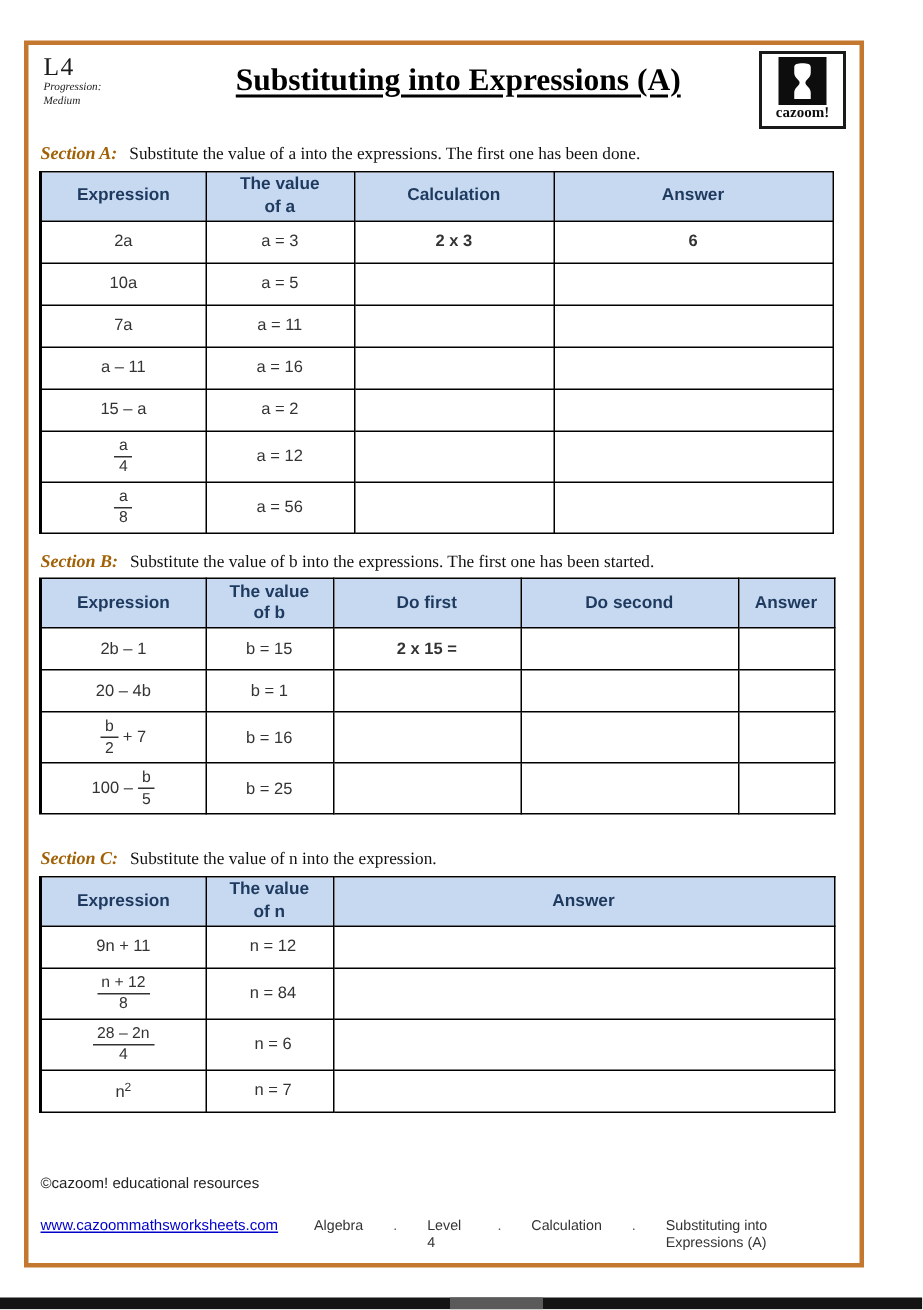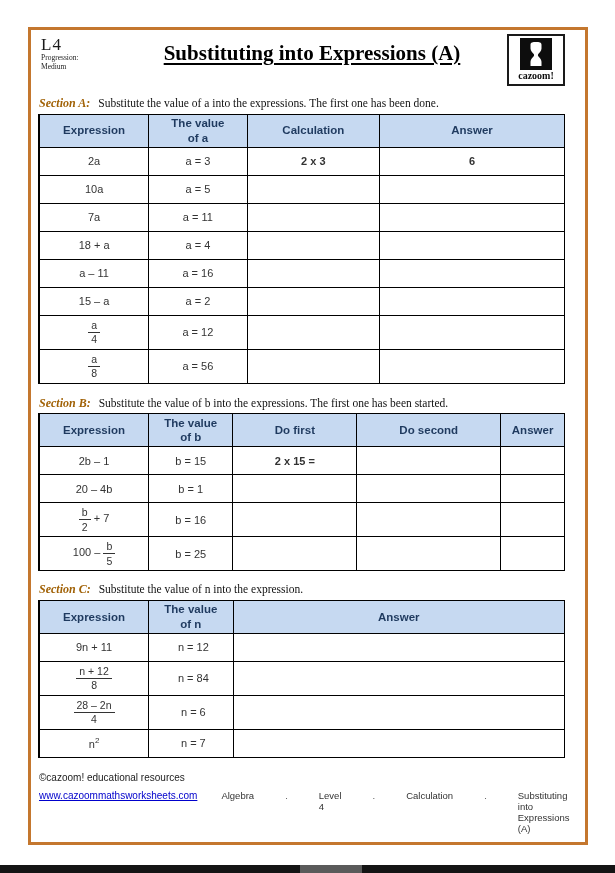--- a/index.html
+++ b/index.html
@@ -1,43 +1,43 @@
 <!DOCTYPE html>
 <html><head>
 <meta charset="utf-8">
 <style>
   html,body{margin:0;padding:0;background:#fff;}
   .canvas{position:relative;width:615px;height:873px;background:#ffffff;overflow:hidden;
           font-family:"Liberation Sans",sans-serif;}
-  .sheet{position:absolute;left:28px;top:27px;width:560px;height:818px;box-sizing:border-box;
-         border:3px solid #c4772e;background:#fff;padding:4px 20px 6px 6px;
+  .sheet{position:absolute;left:16px;top:27px;width:560px;height:818px;box-sizing:border-box;
+         border:3px solid #c4772e;background:#fff;padding:4px 9px 6px 6px;
          display:flex;flex-direction:column;}
 
   
   .head{display:flex;align-items:flex-start;height:58px;}
   .lvl{width:76px;padding-left:4px;padding-top:2px;font-family:"Liberation Serif",serif;color:#1a1a1a;}
   .l4{font-size:17px;letter-spacing:1px;line-height:1;}
-  .prog{font-size:7.5px;line-height:1.25;color:#222;}
+  .prog{font-size:7.5px;font-style:italic;line-height:1.25;color:#222;}
   .title{flex:1;text-align:center;margin-top:7px;font-family:"Liberation Serif",serif;
          font-weight:bold;font-size:21px;color:#000;text-decoration:underline;
          text-underline-offset:3px;}
   .logo{width:58px;height:52px;border:2px solid #1a1a1a;box-sizing:border-box;background:#fff;
         display:flex;flex-direction:column;align-items:center;justify-content:flex-start;text-align:center;}
   .logo-ic{width:32px;height:32px;background:#0d0d0d;margin-top:2px;display:flex;
            align-items:center;justify-content:center;}
   .logo-tx{font-family:"Liberation Serif",serif;font-weight:bold;font-size:10px;color:#0d0d0d;
            line-height:1.2;}
 
   
   .sec-head{font-family:"Liberation Serif",serif;padding-left:2px;line-height:1.1;margin-bottom:3px;}
   .sec-label{font-weight:bold;font-style:italic;font-size:12px;color:#a16207;}
   .sec-instr{font-size:11.5px;color:#111;margin-left:4px;}
   .sec-a{margin-top:1px;}
   .sec-b{margin-top:9px;}
-  .sec-c{margin-top:8px;}
+  .sec-c{margin-top:20px;}
 
   
   table.tbl{border-collapse:collapse;table-layout:fixed;margin-left:1px;
             border:1px solid #000;border-left:2px solid #000;}
   .tbl th,.tbl td{border:1px solid #000;box-sizing:border-box;overflow:hidden;
             font-family:"Liberation Sans",sans-serif;text-align:center;vertical-align:middle;}
   .tbl th{background:#c6d9f1;color:#1f3a5f;font-weight:bold;font-size:11.5px;
           white-space:pre-line;line-height:1.25;height:33px;}
   .tbl td{font-size:11px;color:#333;height:28px;}
   .tbl tr.fr td{height:34px;}
@@ -46,23 +46,23 @@
 
   
   .frac{display:inline-block;vertical-align:middle;text-align:center;line-height:1;font-size:10.5px;}
   .frac .num{display:block;padding:0 3px 1.5px 3px;border-bottom:1px solid #333;}
   .frac .den{display:block;padding-top:1.5px;}
   sup.exp{font-size:8px;}
 
   
   .footer{margin-top:auto;padding-left:2px;padding-bottom:2px;}
   .copyright{font-size:10px;color:#222;line-height:1.4;}
-  .foot-line{display:flex;align-items:baseline;margin-top:5px;}
+  .foot-line{display:flex;align-items:baseline;margin-top:15px;}
   .weblink{font-size:10px;color:#0000cc;text-decoration:underline;cursor:pointer;}
-  .crumbs{display:flex;align-items:baseline;gap:31px;margin-left:24px;font-size:9.5px;color:#333;}
+  .crumbs{display:flex;align-items:baseline;gap:20px;margin-left:24px;font-size:9.5px;color:#333;}
   .crumb-sep{color:#555;}
 
   
   .bottom-strip{position:absolute;left:0;bottom:0;width:615px;height:8px;background:#141414;}
   .bottom-strip .thumb{position:absolute;left:300px;top:0;width:62px;height:8px;background:#5a5a5a;}
 </style>
 </head>
 <body>
 
 <div class="canvas">
@@ -115,26 +115,20 @@
             </tr>
             <tr>
               <td class="c-expr">10a</td>
               <td class="c-value">a = 5</td>
               <td></td>
               <td></td>
             </tr>
             <tr>
               <td class="c-expr">7a</td>
               <td class="c-value">a = 11</td>
-              <td></td>
-              <td></td>
-            </tr>
-            <tr>
-              <td class="c-expr">18 + a</td>
-              <td class="c-value">a = 4</td>
               <td></td>
               <td></td>
             </tr>
             <tr>
               <td class="c-expr">a – 11</td>
               <td class="c-value">a = 16</td>
               <td></td>
               <td></td>
             </tr>
             <tr>

